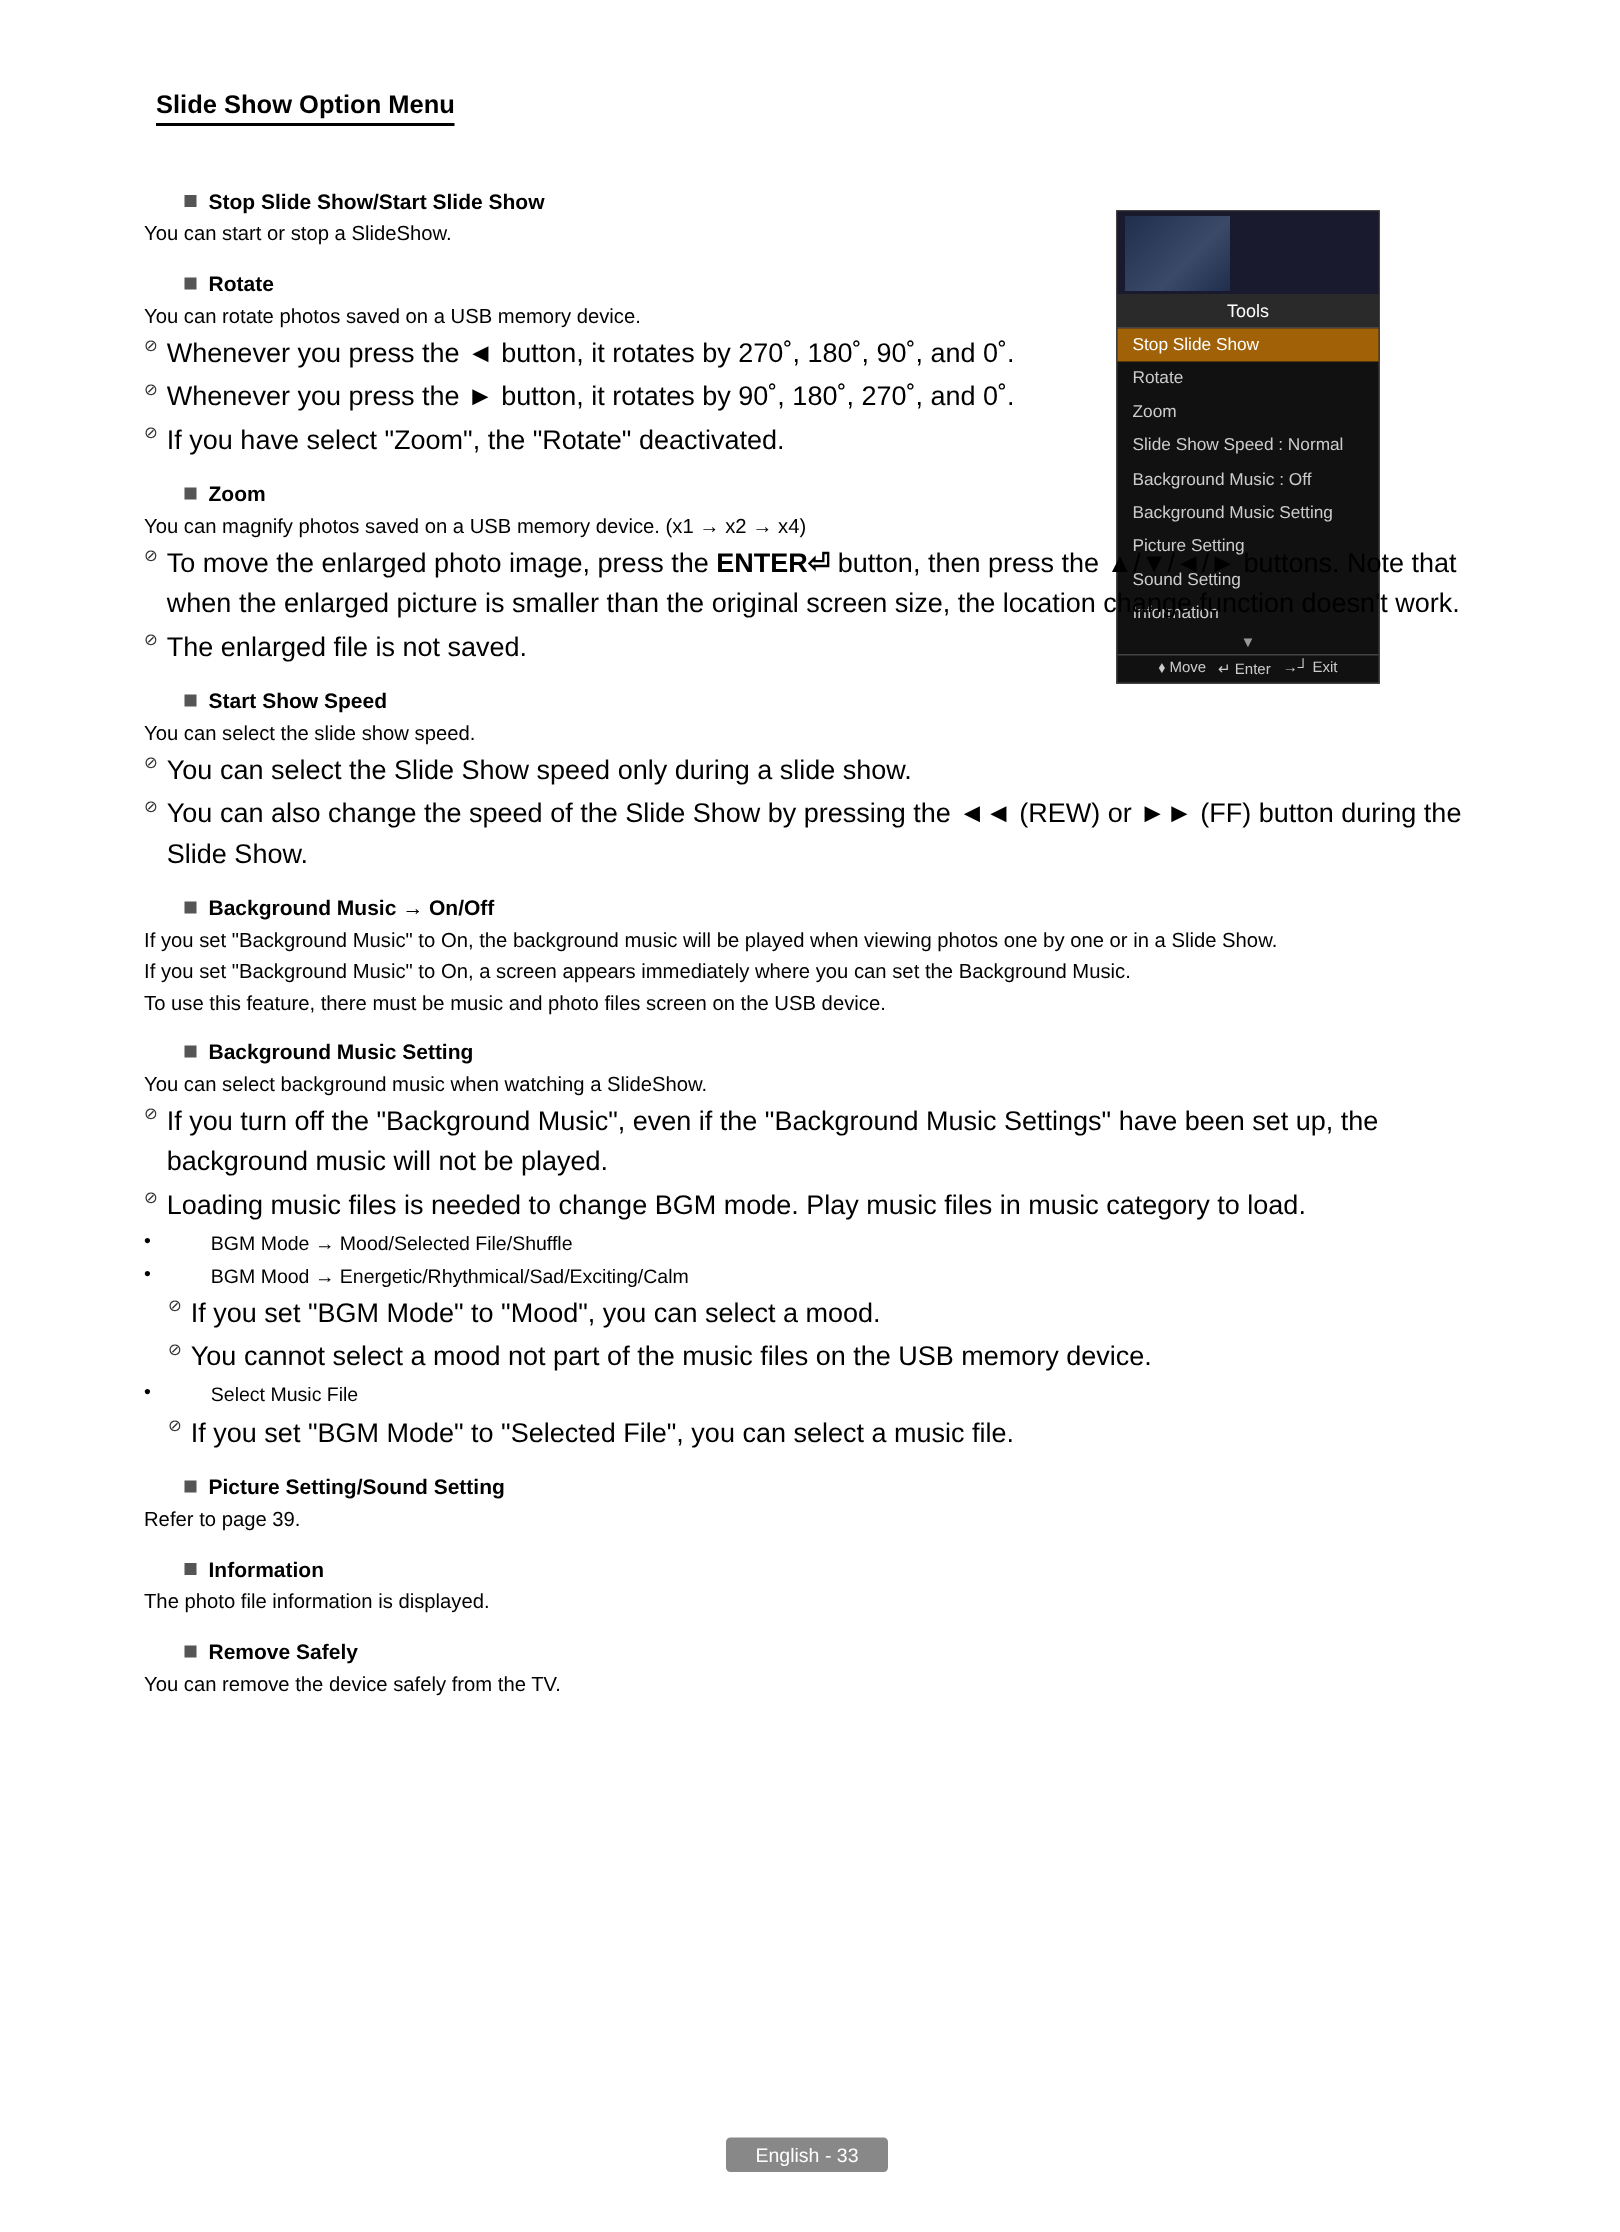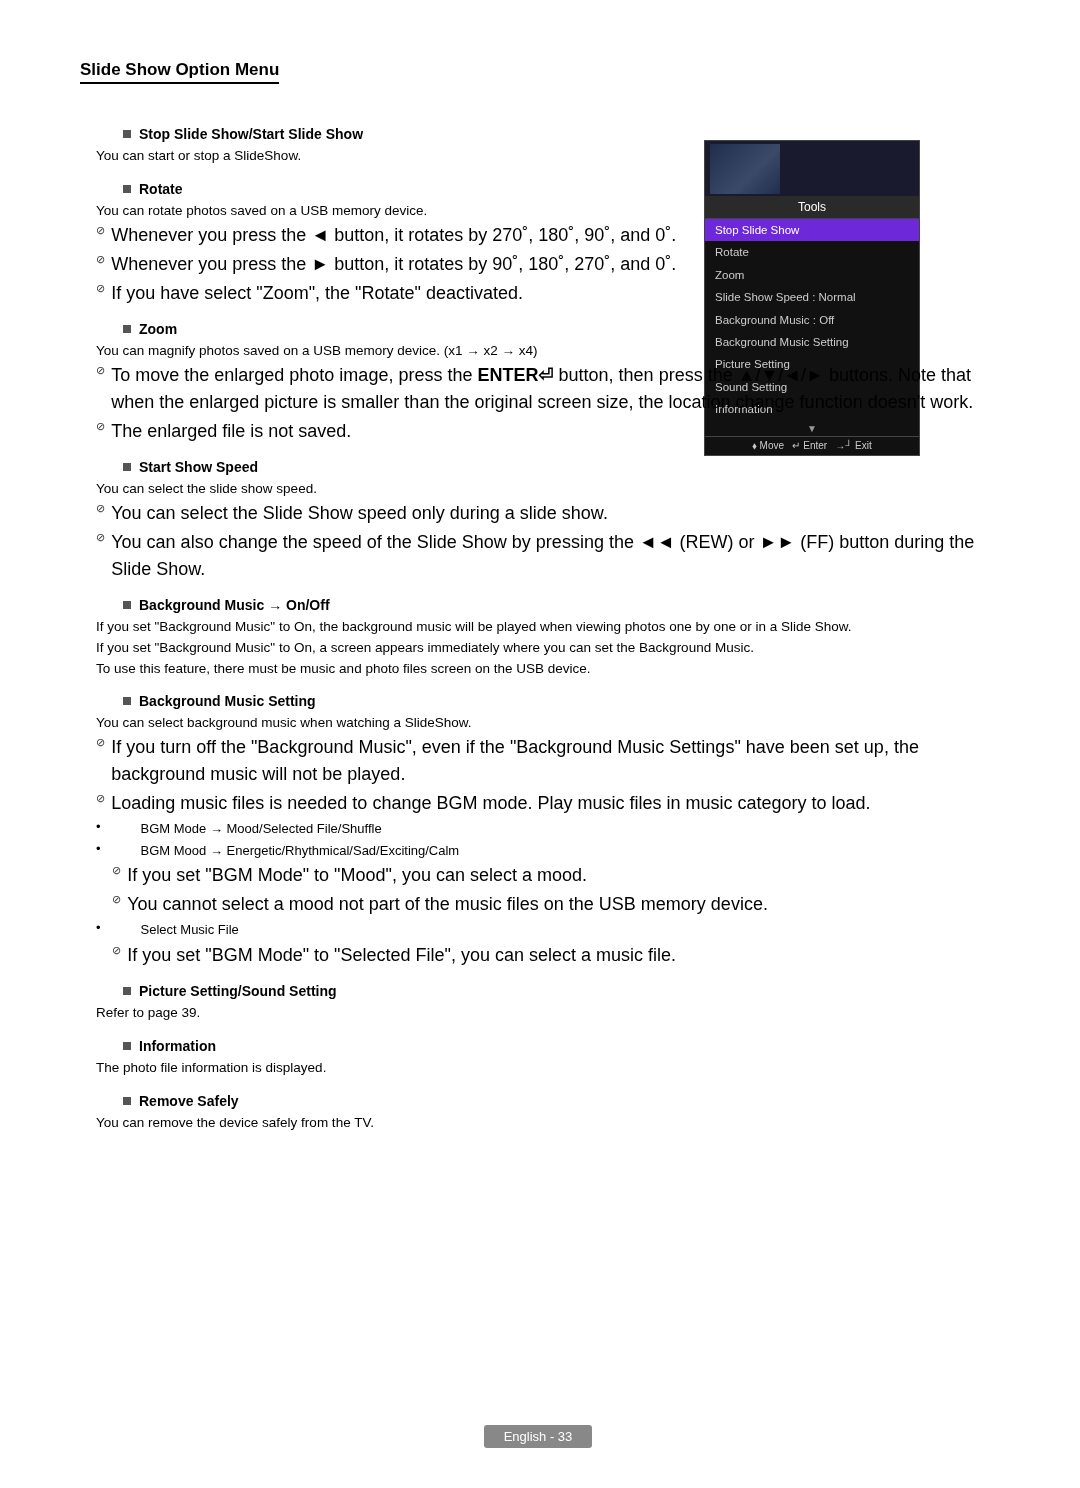--- a/index.html
+++ b/index.html
@@ -77,40 +77,40 @@
     }
     .sub-bullet-text {
       font-size: 13px;
       line-height: 1.5;
       padding-left: 34px;
     }
     .tools-panel {
       position: absolute;
       right: 80px;
       top: 100px;
-      width: 216px;
+      width: 176px;
       background: #111;
       border: 1px solid #444;
     }
     .tools-header {
       background: #2a2a2a;
       color: #fff;
       font-size: 12px;
       text-align: center;
       padding: 4px 8px;
       border-bottom: 1px solid #444;
     }
     .tools-item {
       color: #ccc;
       font-size: 11.5px;
       padding: 2px 10px;
       line-height: 1.6;
     }
     .tools-item.active {
-      background: #6d28d9;
+      background: #a16207;
       color: #fff;
     }
     .tools-footer {
       border-top: 1px solid #444;
       display: flex;
       justify-content: center;
       padding: 3px 6px;
       gap: 8px;
     }
     .tools-footer-item {
@@ -137,21 +137,21 @@
       font-size: 13px;
       padding: 4px 20px;
       border-radius: 3px;
     }
   </style>
 </head>
 <body>
 
 <div class="page-content">
 
-  <div style="margin-bottom: 22px; position: relative;">
+  <div style="margin-bottom: 22px; position: relative; margin-left: 24px;">
     <h1 class="page-title">Slide Show Option Menu</h1>
 
     
     <div class="tools-wrapper" style="position: absolute; right: 0; top: -20px; width: 210px;">
       <div class="tools-panel">
 
         <div style="position: relative; height: 55px; overflow: hidden; background: #1a1a2e;">
           <div style="width: 70px; height: 50px; background: linear-gradient(135deg, #223355 0%, #445577 60%, #223355 100%); position: absolute; left: 5px; top: 3px; opacity: 0.8;"></div>
         </div>
         <div class="tools-header">Tools</div>

